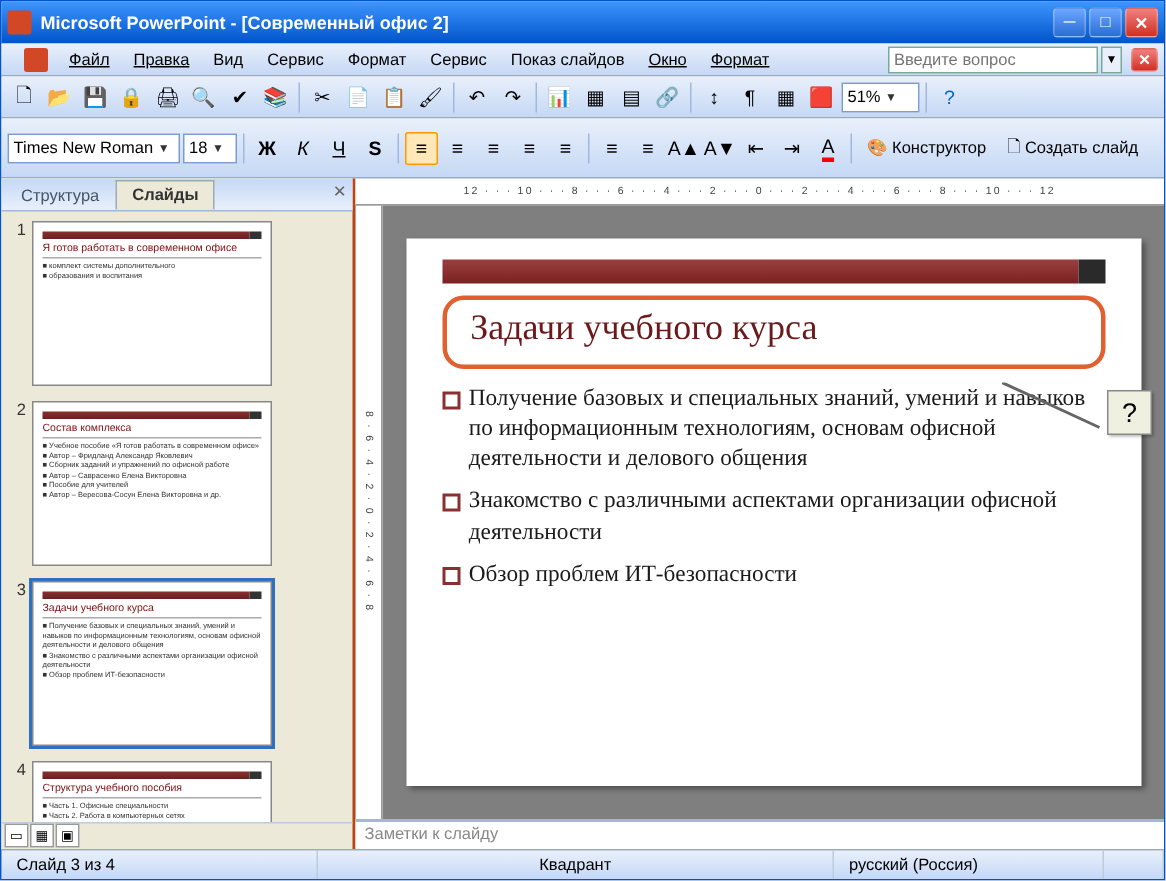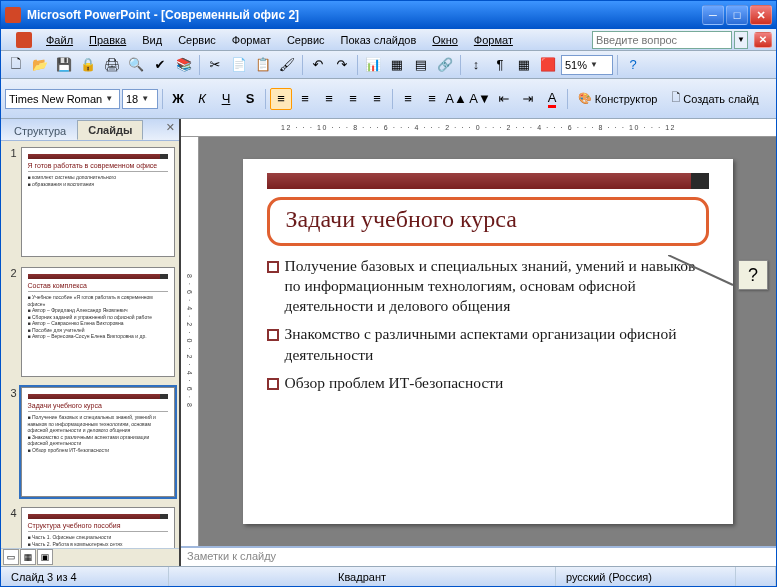--- a/index.html
+++ b/index.html
@@ -19,21 +19,21 @@
 .ask-box input { width: 140px; height: 18px; font-size: 11px; padding: 0 3px; border: 1px solid #7a9; }
 .ask-box .dd { width: 14px; height: 18px; border: 1px solid #7a9; background: #e9f0fb; display: flex; align-items: center; justify-content: center; font-size: 8px; cursor: pointer; }
 .toolbar { height: 28px; background: linear-gradient(#e9f0fb,#c5d8f5); display: flex; align-items: center; gap: 2px; border-bottom: 1px solid #9ab; padding: 0 4px; }
 .tb-btn { width: 22px; height: 22px; display: flex; align-items: center; justify-content: center; font-size: 13px; cursor: pointer; border: 1px solid transparent; border-radius: 2px; }
 .tb-sep { width: 1px; height: 20px; background: #a0b8dd; margin: 0 2px; }
 .tb-combo { height: 20px; border: 1px solid #7a9cd0; background: #fff; display: flex; align-items: center; padding: 0 3px; font-size: 11px; cursor: pointer; gap: 3px;}
 .tb-combo .arr { font-size: 8px; color: #333; }
 .tb-text-btn { height: 22px; padding: 0 5px; display: flex; align-items: center; gap: 3px; cursor: pointer; border: 1px solid transparent; border-radius: 2px; }
 .fmt-toolbar { height: 40px; background: linear-gradient(#e9f0fb,#c5d8f5); display: flex; align-items: center; gap: 2px; border-bottom: 1px solid #9ab; padding: 0 4px; }
 .body-area { flex: 1; display: flex; min-height: 0; background: #c5d8f5; }
-.left-pane { width: 180px; display: flex; flex-direction: column; border-right: 2px solid #404040; background: #ece9d8; }
+.left-pane { width: 236px; display: flex; flex-direction: column; border-right: 2px solid #c2410c; background: #ece9d8; }
 .tab-strip { height: 22px; display: flex; align-items: end; background: linear-gradient(#c5d8f5,#e9f0fb); padding-left: 2px; border-bottom: 1px solid #a0b8dd; position: relative;}
 .tab { padding: 3px 10px; font-size: 11px; color: #456; cursor: pointer; border: 1px solid transparent; border-bottom: none; }
 .tab.active { background: #ece9d8; border: 1px solid #9ab; border-bottom: 1px solid #ece9d8; font-weight: bold; color: #333; }
 .tab-close { position: absolute; right: 4px; top: 2px; font-size: 11px; cursor: pointer; color: #666; }
 .thumbs { flex: 1; overflow: auto; padding: 4px 0; }
 .thumb-row { display: flex; gap: 4px; padding: 2px 4px 8px 4px; cursor: pointer; }
 .thumb-num { width: 12px; text-align: right; font-size: 11px; color: #333; }
 .thumb { width: 160px; height: 110px; background: #fff; border: 1px solid #888; padding: 6px; font-size: 6px; overflow: hidden; }
 .thumb-row.sel .thumb { outline: 2px solid #3070c0; }
 .thumb .th-bar { height: 5px; background: linear-gradient(#8a3030,#6a2020); margin-bottom: 3px; border-right: 8px solid #333; }
@@ -246,19 +246,19 @@
               </svg>
             <div class="callout-box">?</div>
           </div>
         </div>
       </div>
       <div class="notes">Заметки к слайду</div>
     </div>
   </div>
 
   <div class="statusbar">
-    <div class="status-cell" style="width:168px">Слайд 3 из 4</div>
+    <div class="status-cell" style="width:211px">Слайд 3 из 4</div>
     <div class="status-cell" style="flex:1;justify-content:center">Квадрант</div>
     <div class="status-cell" style="width:180px">русский (Россия)</div>
     <div class="status-cell" style="width:40px"></div>
   </div>
 
 </div>
 
 </body></html>

